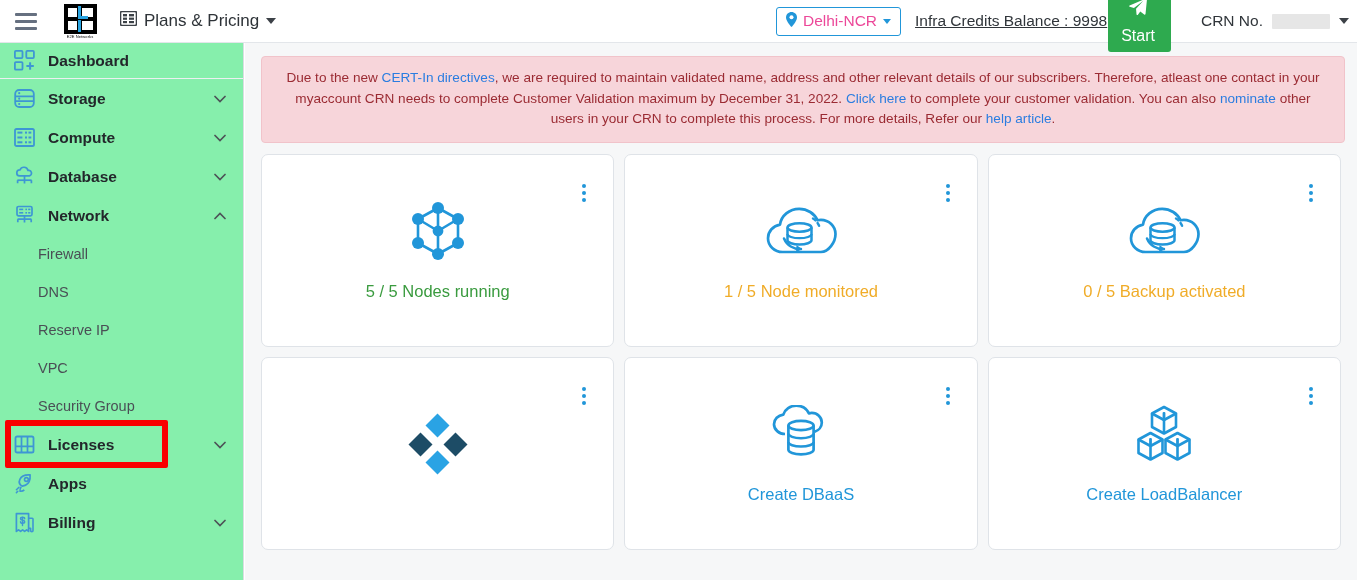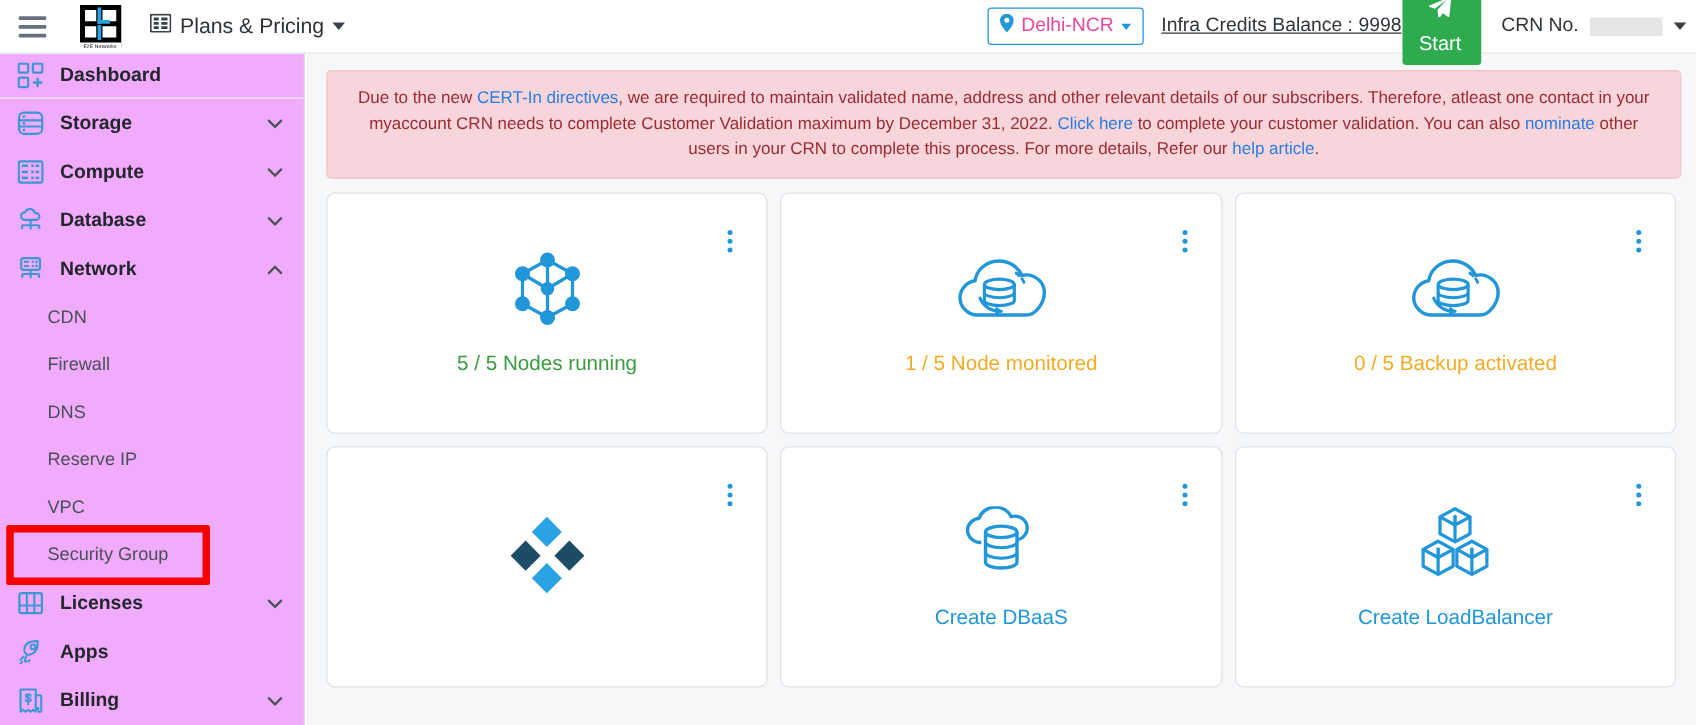--- a/index.html
+++ b/index.html
@@ -94,33 +94,33 @@
     background: #2eaa4f; color: #fff;
     border: none; border-radius: 3px;
     padding: 7px 16px 7px 13px;
     font-size: 16px; cursor: pointer;
     font-family: "Liberation Sans", sans-serif;
     margin-right: 16px;
     flex-direction: column;
   }
   #crn {
     display: flex; align-items: center; gap: 9px;
-    font-size: 15.5px; color: #30353a; cursor: pointer;
+    font-size: 15.5px; color: #30353a; cursor: pointer; margin-left: 14px;
   }
   #crn-value {
     display: inline-block; min-width: 58px; height: 15px;
     background: #e6e6e6; border-radius: 1px;
     font-size: 0; color: transparent;
   }
 
   
   #sidebar {
     position: absolute; top: 43px; left: 0;
     width: 244px; height: 537px;
-    background: #f0abfc;
+    background: #86efac;
     border-right: 1px solid #d9dde1;
     overflow: hidden;
   }
   .nav-item {
     display: flex; align-items: center;
     height: 39px; padding-left: 12px;
     cursor: pointer; position: relative;
   }
   .nav-item.top { border-bottom: 1px solid #eceff1; height: 36px; }
   .nav-icon {
@@ -379,23 +379,20 @@
       </svg>
     </span>
     <span class="nav-label">Network</span>
     <span class="nav-chev">
       <svg width="12" height="12" viewBox="0 0 12 12">
           <path d="M1 8.5L6 3.5L11 8.5" fill="none" stroke="#4d5257" stroke-width="1.7" stroke-linecap="round"></path>
         </svg>
     </span>
   </div>
 
-  <div class="sub-item">
-    <span>CDN</span>
-  </div>
   <div class="sub-item">
     <span>Firewall</span>
   </div>
   <div class="sub-item">
     <span>DNS</span>
   </div>
   <div class="sub-item">
     <span>Reserve IP</span>
   </div>
   <div class="sub-item">

